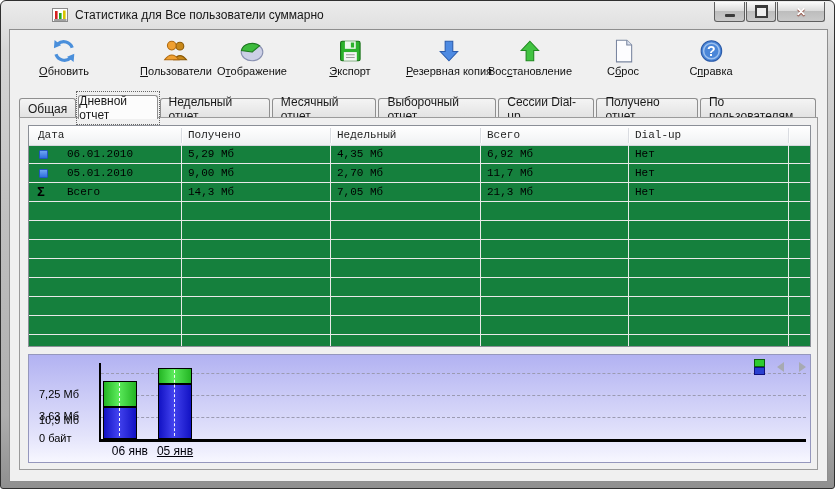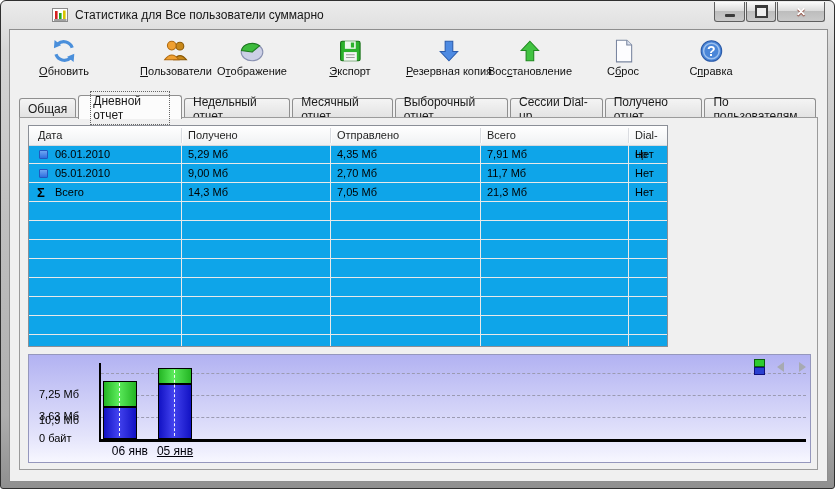--- a/index.html
+++ b/index.html
@@ -23,38 +23,38 @@
   
   .toolbar{position:absolute;left:0;top:0;right:0;height:62px;}
   .toolbtn{position:absolute;top:5px;transform:translateX(-50%);display:flex;flex-direction:column;align-items:center;
     gap:1px;padding:2px 5px;border:1px solid transparent;border-radius:3px;background:transparent;font-size:11px;color:#111;cursor:default;}
   .toolbtn svg{display:block}
   .key{text-decoration:underline;}
   
   .tabstrip{position:absolute;left:9px;top:64px;right:9px;height:24px;display:flex;align-items:flex-end;}
   .tab{height:20px;display:flex;align-items:center;padding:0 8px;margin-right:2px;font-size:12px;color:#1a1a1a;
     background:linear-gradient(180deg,#f4f4f4,#e2e2e2);border:1px solid #8f8f8f;border-bottom:none;border-radius:3px 3px 0 0;box-sizing:border-box;}
-  .tab.active{height:24px;background:#fcfcfc;position:relative;z-index:3;padding:0 14px;margin-bottom:-1px;}
+  .tab.active{height:24px;background:#fcfcfc;position:relative;z-index:3;padding:0 0;margin-bottom:-1px;}
   .tab.active .tablabel{outline:1px dotted #666;outline-offset:2px;}
   
   .pane{position:absolute;left:9px;top:87px;width:799px;height:353px;background:#f0f0f0;border:1px solid #9b9b9b;box-sizing:border-box;z-index:2;}
   
-  .table{position:absolute;left:8px;top:7px;width:640px;height:222px;background:#0ea5e9;border:1px solid #8b8f97;box-sizing:border-box;overflow:hidden;}
+  .table{position:absolute;left:8px;top:7px;width:783px;height:222px;background:#15803d;border:1px solid #8b8f97;box-sizing:border-box;overflow:hidden;font-family:Liberation Mono, monospace;}
   .thead{position:absolute;left:0;top:0;right:0;height:19px;background:linear-gradient(180deg,#ffffff,#f6f7f8 60%,#eef0f2);border-bottom:1px solid #d5d8dd;}
   .hcell{position:absolute;top:0;height:19px;line-height:19px;font-size:11px;color:#1e1e1e;}
   .hsep{position:absolute;top:2px;height:15px;width:1px;background:#d9dce1;border-right:1px solid #fdfdfd;}
   .gridlayer{position:absolute;left:0;top:19px;right:0;bottom:0;
     background:repeating-linear-gradient(180deg,transparent 0 18px,#e9e9e9 18px 19px);}
   .vline{position:absolute;top:19px;bottom:0;width:1px;background:#e9e9e9;}
   .trow{position:absolute;left:0;right:0;height:19px;}
   .cell{position:absolute;top:0;height:19px;line-height:19px;font-size:11px;color:#000;white-space:nowrap;}
   .bluesq{position:absolute;left:10px;top:5px;width:9px;height:9px;border:1px solid #2257c0;border-radius:1px;
     background:linear-gradient(180deg,#6ea6f2,#2f6fe0);box-sizing:border-box;}
   .sigma{position:absolute;left:8px;top:0;height:19px;line-height:19px;font-size:13px;font-weight:bold;color:#000;}
-  .c0{left:26px}.c1{left:159px}.c2{left:308px}.c3{left:458px}.c4{left:606px}
+  .c0{left:38px}.c1{left:159px}.c2{left:308px}.c3{left:458px}.c4{left:606px}
   
   .chartpanel{position:absolute;left:8px;top:236px;width:783px;height:109px;border:1px solid #9597bd;box-sizing:border-box;
     background:linear-gradient(180deg,#b2b2f2 0%,#c9c9f6 35%,#e3e3fb 75%,#f7f7ff 100%);overflow:hidden;}
   .yaxis{position:absolute;left:70px;top:8px;width:2px;height:79px;background:#000;}
   .xaxis{position:absolute;left:70px;top:84px;width:707px;height:3px;background:#000;}
   .gridline{position:absolute;left:72px;width:705px;height:0;border-top:1px dashed #9b9bb2;}
   .ytick{position:absolute;left:10px;width:60px;font-size:11px;color:#000;}
   .xlabel{position:absolute;width:56px;text-align:center;font-size:12px;color:#00000a;top:89px;}
   .bar{position:absolute;width:34px;display:flex;flex-direction:column;}
   .seg{box-sizing:border-box;border:1px solid #000;width:100%;}
@@ -197,42 +197,42 @@
           <span class="tablabel">По пользователям</span>
         </div>
     </div>
 
     <div class="pane">
 
       <div class="table">
         <div class="thead">
           <span class="hcell" style="left:9px">Дата</span>
           <span class="hcell" style="left:159px">Получено</span>
-          <span class="hcell" style="left:308px">Отправлено</span>
+          <span class="hcell" style="left:308px">Недельный</span>
           <span class="hcell" style="left:458px">Всего</span>
           <span class="hcell" style="left:606px">Dial-up</span>
           <span class="hsep" style="left:152px"></span>
           <span class="hsep" style="left:301px"></span>
           <span class="hsep" style="left:451px"></span>
           <span class="hsep" style="left:599px"></span>
           <span class="hsep" style="left:759px"></span>
         </div>
         <div class="gridlayer"></div>
         <div class="vline" style="left:152px"></div>
         <div class="vline" style="left:301px"></div>
         <div class="vline" style="left:451px"></div>
         <div class="vline" style="left:599px"></div>
         <div class="vline" style="left:759px"></div>
 
         <div class="trow" style="top:19px">
           <span class="bluesq"></span>
           <span class="cell c0">06.01.2010</span>
           <span class="cell c1">5,29 Мб</span>
           <span class="cell c2">4,35 Мб</span>
-          <span class="cell c3">7,91 Мб</span>
+          <span class="cell c3">6,92 Мб</span>
           <span class="cell c4">Нет</span>
         </div>
         <div class="trow" style="top:38px">
           <span class="bluesq"></span>
           <span class="cell c0">05.01.2010</span>
           <span class="cell c1">9,00 Мб</span>
           <span class="cell c2">2,70 Мб</span>
           <span class="cell c3">11,7 Мб</span>
           <span class="cell c4">Нет</span>
         </div>

